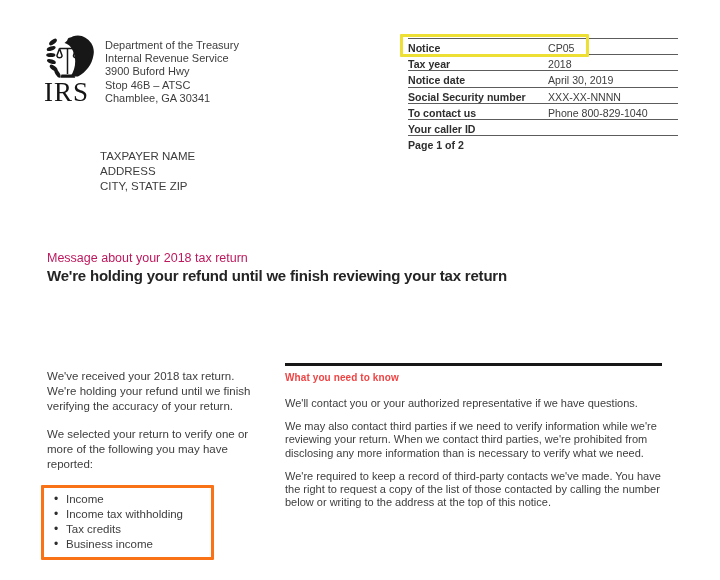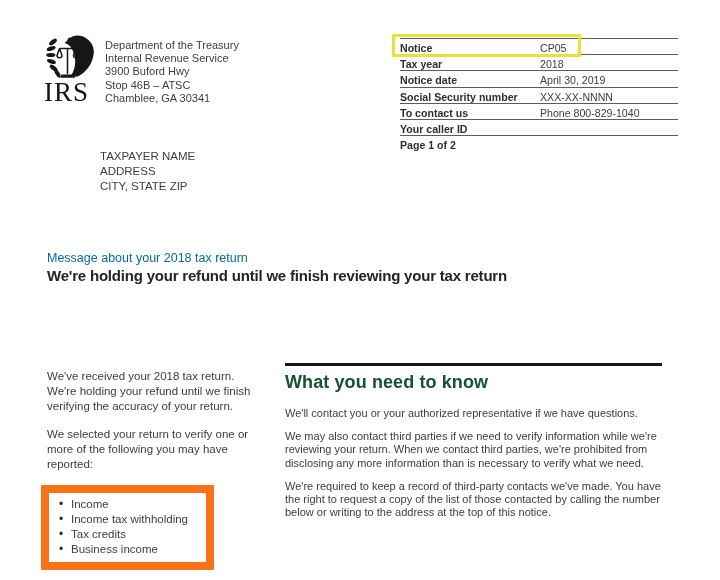--- a/index.html
+++ b/index.html
@@ -16,55 +16,55 @@
   .logo .irs-text{
     font-family:"Liberation Serif",serif;font-size:27px;line-height:1;
     color:#141414;letter-spacing:1px;margin-top:0;
   }
 
   
   .agency{position:absolute;left:105px;top:39px;font-size:11px;line-height:13.2px;color:#3d3d3d;}
 
   
   .info-table{position:absolute;left:400px;top:38px;width:278px;font-size:10.6px;}
-  .info-row{display:flex;border-top:1.3px solid #5c5c5c;padding:3px 0 1px;height:11.2px;position:relative;}
+  .info-row{display:flex;border-top:1.3px solid #5c5c5c;padding:3px 0 1px;height:11.2px;position:relative;margin-left:8px;}
   .info-row .lbl{font-weight:bold;width:140px;color:#2e2e2e;flex:none;}
   .info-row .val{color:#3d3d3d;}
   .page-row .lbl{width:auto;}
   .notice-highlight{
     position:absolute;left:-8px;top:-5px;width:183px;height:17px;
     border:3px solid #eedf35;border-radius:1px;pointer-events:none;z-index:2;
   }
 
   
   .recipient{position:absolute;left:100px;top:149px;font-size:11.5px;line-height:15.2px;color:#3d3d3d;}
 
   
-  .kicker{position:absolute;left:47px;top:251px;font-size:12.5px;color:#0369a1;}
+  .kicker{position:absolute;left:47px;top:251px;font-size:12.5px;color:#be185d;}
   .headline{
     position:absolute;left:47px;top:264px;width:622px;
     font-size:15px;font-weight:bold;line-height:24.5px;color:#242424;letter-spacing:-0.2px;
   }
 
   
   .left-col{position:absolute;left:47px;top:369px;width:218px;font-size:11.5px;line-height:15px;color:#3d3d3d;}
   .left-col p{margin:0 0 13px 0;}
   .bullet-box{
-    border:8px solid #f97316;border-radius:1px;
+    border:3px solid #f97316;border-radius:1px;
     margin-left:-6px;width:173px;box-sizing:border-box;
     padding:4px 4px 5px 8px;
   }
   .bullet-box ul{list-style:none;margin:0;padding:0;}
   .bullet-box li{line-height:15px;padding-left:14px;position:relative;}
   .bullet-box li::before{content:"\2022";position:absolute;left:2px;top:0;font-size:12px;color:#2e2e2e;}
 
   
   .right-col{position:absolute;left:285px;top:363px;width:380px;}
   .rule{border-top:3px solid #171717;width:377px;height:0;}
-  .right-col h2{margin:6px 0 14px 0;font-size:18px;color:#14532d;letter-spacing:0.1px;}
+  .right-col h2{margin:6px 0 14px 0;font-size:10px;color:#ef4444;letter-spacing:0.1px;}
   .right-col p{margin:10px 0 0 0;font-size:11px;line-height:13.2px;color:#3d3d3d;}
 </style>
 </head>
 <body>
 
 <div class="page">
 
   <div class="logo">
     <svg width="50" height="44" viewBox="0 0 50 44" aria-hidden="true">
       <g fill="#171717">

